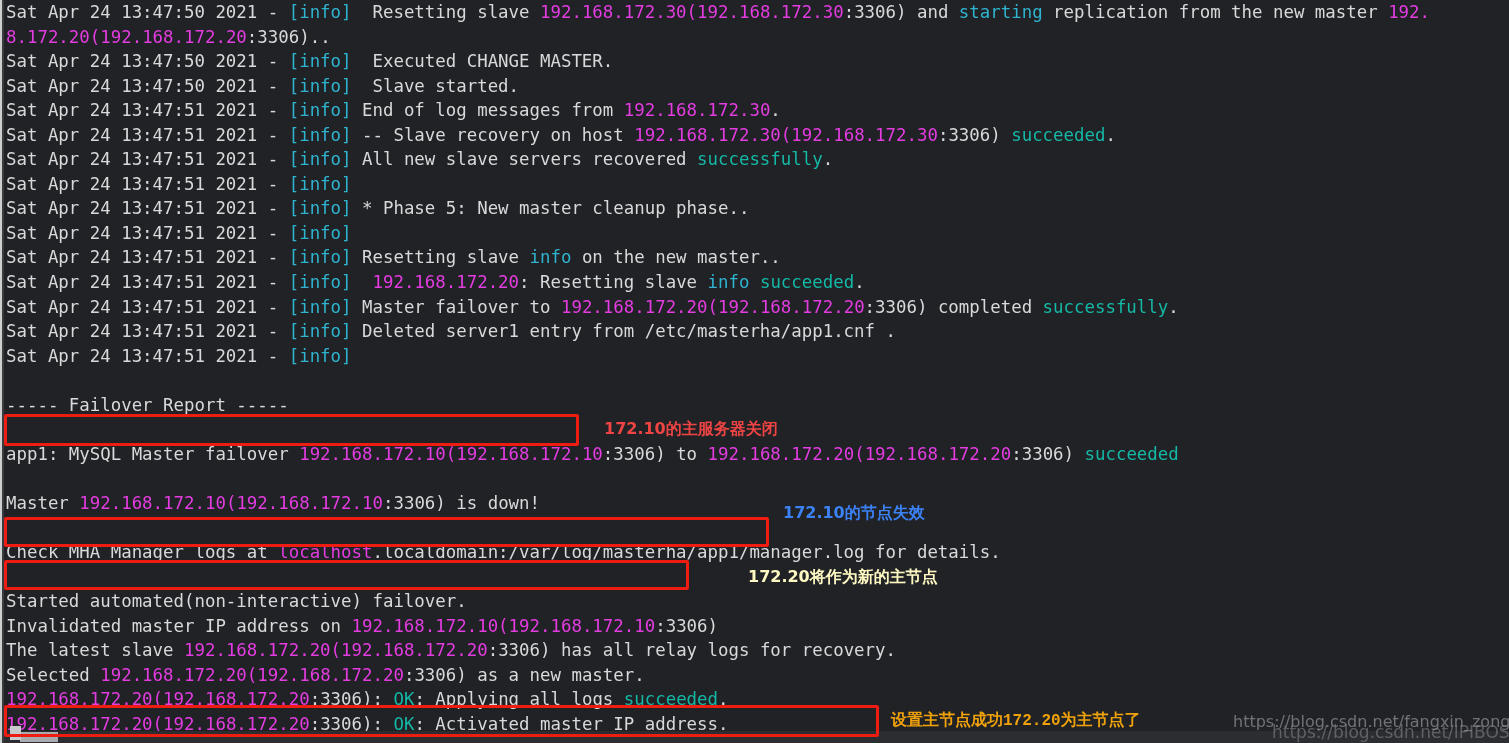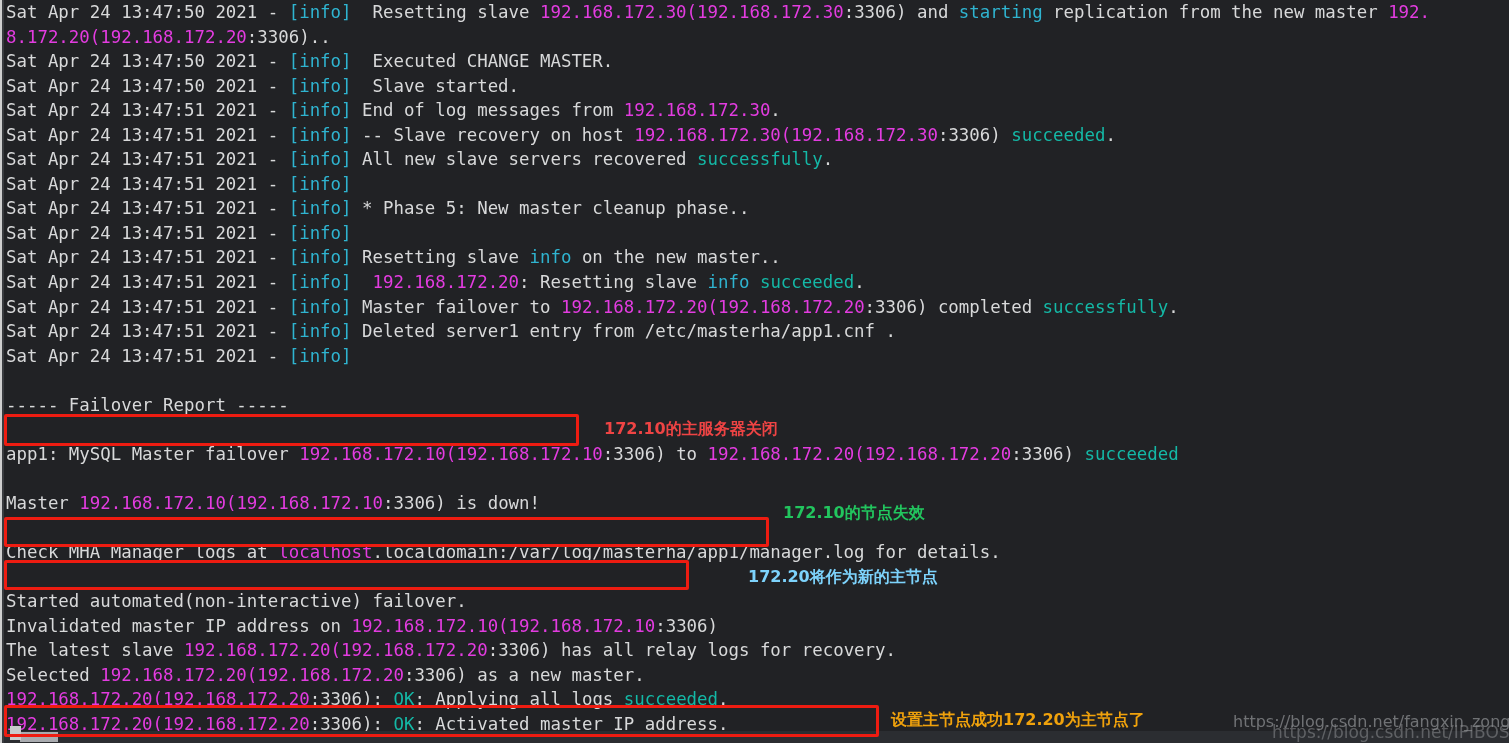--- a/index.html
+++ b/index.html
@@ -112,23 +112,23 @@
   <div id="left-frame"></div>
 
   <div id="term"><div class="line"><span class="w">Sat Apr 24 13:47:50 2021 - </span><span class="cy">[info]</span><span class="w">  Resetting slave </span><span class="mg">192.168.172.30</span><span class="mg">(</span><span class="mg">192.168.172.30</span><span class="w">:3306) and </span><span class="cy">starting</span><span class="w"> replication from the new master </span><span class="mg">192.</span></div><div class="line"><span class="mg">8.172.20</span><span class="mg">(</span><span class="mg">192.168.172.20</span><span class="w">:3306)..</span></div><div class="line"><span class="w">Sat Apr 24 13:47:50 2021 - </span><span class="cy">[info]</span><span class="w">  Executed CHANGE MASTER.</span></div><div class="line"><span class="w">Sat Apr 24 13:47:50 2021 - </span><span class="cy">[info]</span><span class="w">  Slave started.</span></div><div class="line"><span class="w">Sat Apr 24 13:47:51 2021 - </span><span class="cy">[info]</span><span class="w"> End of log messages from </span><span class="mg">192.168.172.30</span><span class="w">.</span></div><div class="line"><span class="w">Sat Apr 24 13:47:51 2021 - </span><span class="cy">[info]</span><span class="w"> -- Slave recovery on host </span><span class="mg">192.168.172.30</span><span class="mg">(</span><span class="mg">192.168.172.30</span><span class="w">:3306) </span><span class="gr">succeeded</span><span class="w">.</span></div><div class="line"><span class="w">Sat Apr 24 13:47:51 2021 - </span><span class="cy">[info]</span><span class="w"> All new slave servers recovered </span><span class="gr">successfully</span><span class="w">.</span></div><div class="line"><span class="w">Sat Apr 24 13:47:51 2021 - </span><span class="cy">[info]</span></div><div class="line"><span class="w">Sat Apr 24 13:47:51 2021 - </span><span class="cy">[info]</span><span class="w"> * Phase 5: New master cleanup phase..</span></div><div class="line"><span class="w">Sat Apr 24 13:47:51 2021 - </span><span class="cy">[info]</span></div><div class="line"><span class="w">Sat Apr 24 13:47:51 2021 - </span><span class="cy">[info]</span><span class="w"> Resetting slave </span><span class="cy">info</span><span class="w"> on the new master..</span></div><div class="line"><span class="w">Sat Apr 24 13:47:51 2021 - </span><span class="cy">[info]</span><span class="w">  </span><span class="mg">192.168.172.20</span><span class="w">: Resetting slave </span><span class="cy">info</span><span class="w"> </span><span class="gr">succeeded</span><span class="w">.</span></div><div class="line"><span class="w">Sat Apr 24 13:47:51 2021 - </span><span class="cy">[info]</span><span class="w"> Master failover to </span><span class="mg">192.168.172.20</span><span class="mg">(</span><span class="mg">192.168.172.20</span><span class="w">:3306) completed </span><span class="gr">successfully</span><span class="w">.</span></div><div class="line"><span class="w">Sat Apr 24 13:47:51 2021 - </span><span class="cy">[info]</span><span class="w"> Deleted server1 entry from /etc/masterha/app1.cnf .</span></div><div class="line"><span class="w">Sat Apr 24 13:47:51 2021 - </span><span class="cy">[info]</span></div><div class="line"><span class="w"></span></div><div class="line"><span class="w">----- Failover Report -----</span></div><div class="line"><span class="w"></span></div><div class="line"><span class="w">app1: MySQL Master failover </span><span class="mg">192.168.172.10</span><span class="mg">(</span><span class="mg">192.168.172.10</span><span class="w">:3306) to </span><span class="mg">192.168.172.20</span><span class="mg">(</span><span class="mg">192.168.172.20</span><span class="w">:3306) </span><span class="gr">succeeded</span></div><div class="line"><span class="w"></span></div><div class="line"><span class="w">Master </span><span class="mg">192.168.172.10</span><span class="mg">(</span><span class="mg">192.168.172.10</span><span class="w">:3306) is down!</span></div><div class="line"><span class="w"></span></div><div class="line"><span class="w">Check MHA Manager logs at </span><span class="mg">localhost</span><span class="w">.localdomain:/var/log/masterha/app1/manager.log for details.</span></div><div class="line"><span class="w"></span></div><div class="line"><span class="w">Started automated(non-interactive) failover.</span></div><div class="line"><span class="w">Invalidated master IP address on </span><span class="mg">192.168.172.10</span><span class="mg">(</span><span class="mg">192.168.172.10</span><span class="w">:3306)</span></div><div class="line"><span class="w">The latest slave </span><span class="mg">192.168.172.20</span><span class="mg">(</span><span class="mg">192.168.172.20</span><span class="w">:3306) has all relay logs for recovery.</span></div><div class="line"><span class="w">Selected </span><span class="mg">192.168.172.20</span><span class="mg">(</span><span class="mg">192.168.172.20</span><span class="w">:3306) as a new master.</span></div><div class="line"><span class="mg">192.168.172.20</span><span class="mg">(</span><span class="mg">192.168.172.20</span><span class="w">:3306): </span><span class="gr">OK</span><span class="w">: Applying all logs </span><span class="gr">succeeded</span><span class="w">.</span></div><div class="line"><span class="mg">192.168.172.20</span><span class="mg">(</span><span class="mg">192.168.172.20</span><span class="w">:3306): </span><span class="gr">OK</span><span class="w">: Activated master IP address.</span></div><div class="line"><span class="mg">192.168.172.30</span><span class="mg">(</span><span class="mg">192.168.172.30</span><span class="w">:3306): This host has the latest relay log events.</span></div></div>
 
   <div id="annotation-layer">
       <div class="redbox" style="left: 4px; top: 414px; width: 575px; height: 32px; border-color: rgb(238, 28, 17);"></div>
       <div class="redbox" style="left: 4px; top: 517px; width: 765px; height: 30px; border-color: rgb(238, 28, 17);"></div>
       <div class="redbox" style="left: 4px; top: 560px; width: 685px; height: 30px; border-color: rgb(238, 28, 17);"></div>
       <div class="redbox" style="left: 4px; top: 705px; width: 875px; height: 32px; border-color: rgb(238, 28, 17);"></div>
       <div class="note" style="left: 604px; top: 419px; color: #ef4444;">172.10的主服务器关闭</div>
-      <div class="note" style="left: 783px; top: 503px; color: #22c55e; text-align: center;">172.10的节点失效</div>
-      <div class="note" style="left: 748px; top: 567px; color: #7dd3fc;">172.20将作为新的主节点</div>
-      <div class="note" style="left: 891px; top: 710px; color: rgb(240, 162, 12);">设置主节点成功172.20为主节点了</div>
+      <div class="note" style="left: 783px; top: 503px; color: #3b82f6; text-align: center;">172.10的节点失效</div>
+      <div class="note" style="left: 748px; top: 567px; color: #fef9c3;">172.20将作为新的主节点</div>
+      <div class="note" style="left: 891px; top: 710px; color: rgb(240, 162, 12); font-family: Liberation Mono, monospace;">设置主节点成功172.20为主节点了</div>
       <div class="wm wm1" style="left: 1233px; top: 712px;">https://blog.csdn.net/fangxin_zonghuos</div>
       <div class="wm wm2" style="left: 1258px; top: 722px; margin-left: 14px;">https://blog.csdn.net/IPIBOS</div>
     </div>
 
   <div id="cursor"></div>
 
   <div id="scrollbar">
     <div class="thumb"></div>
   </div>
 

